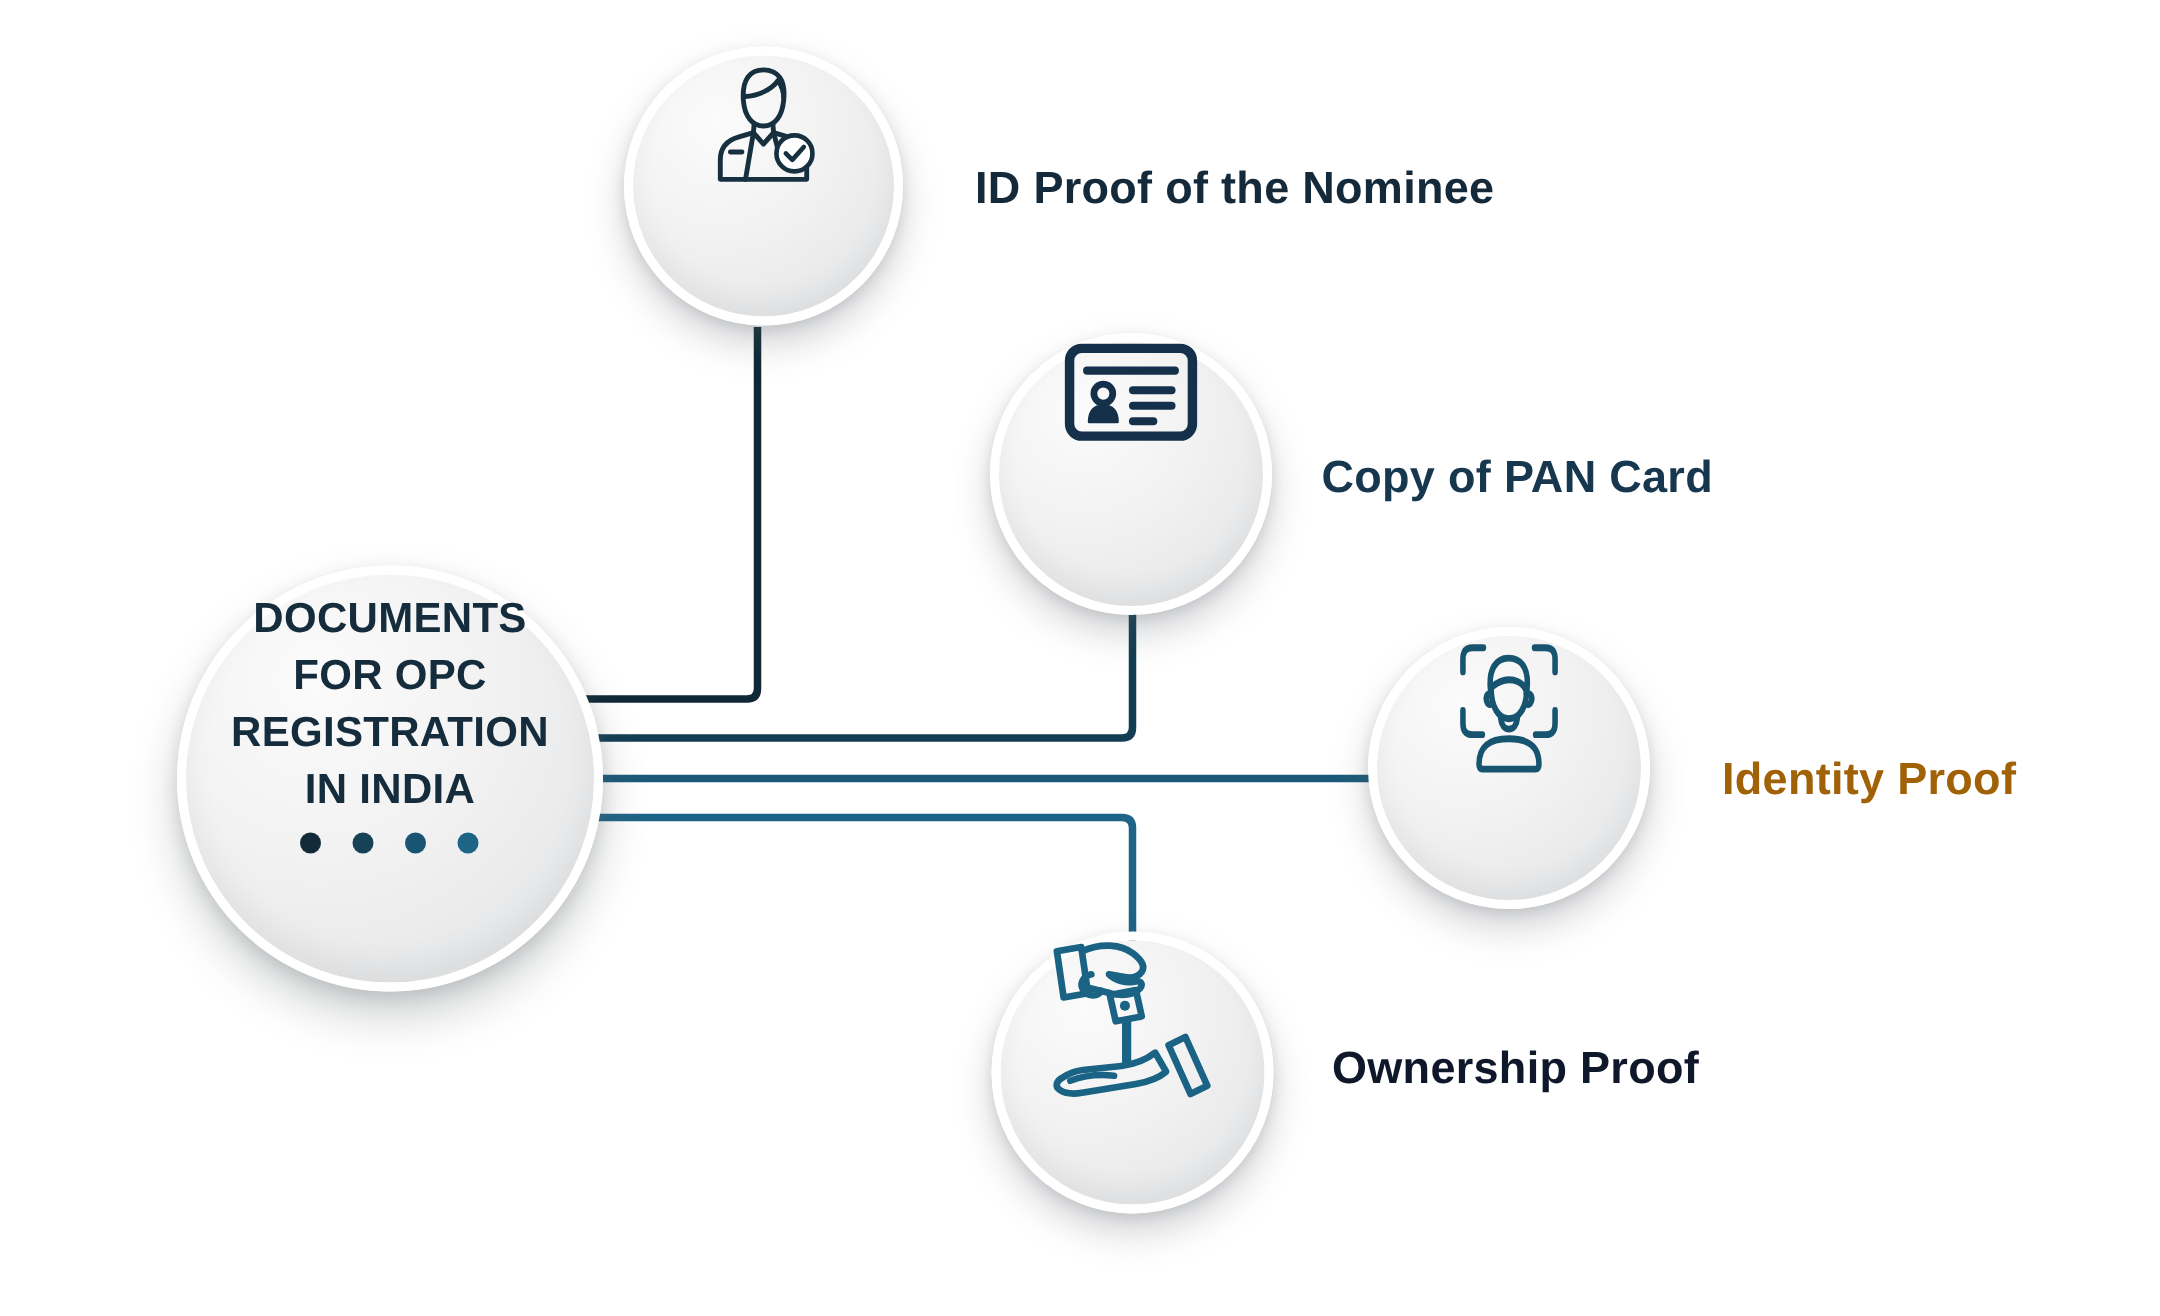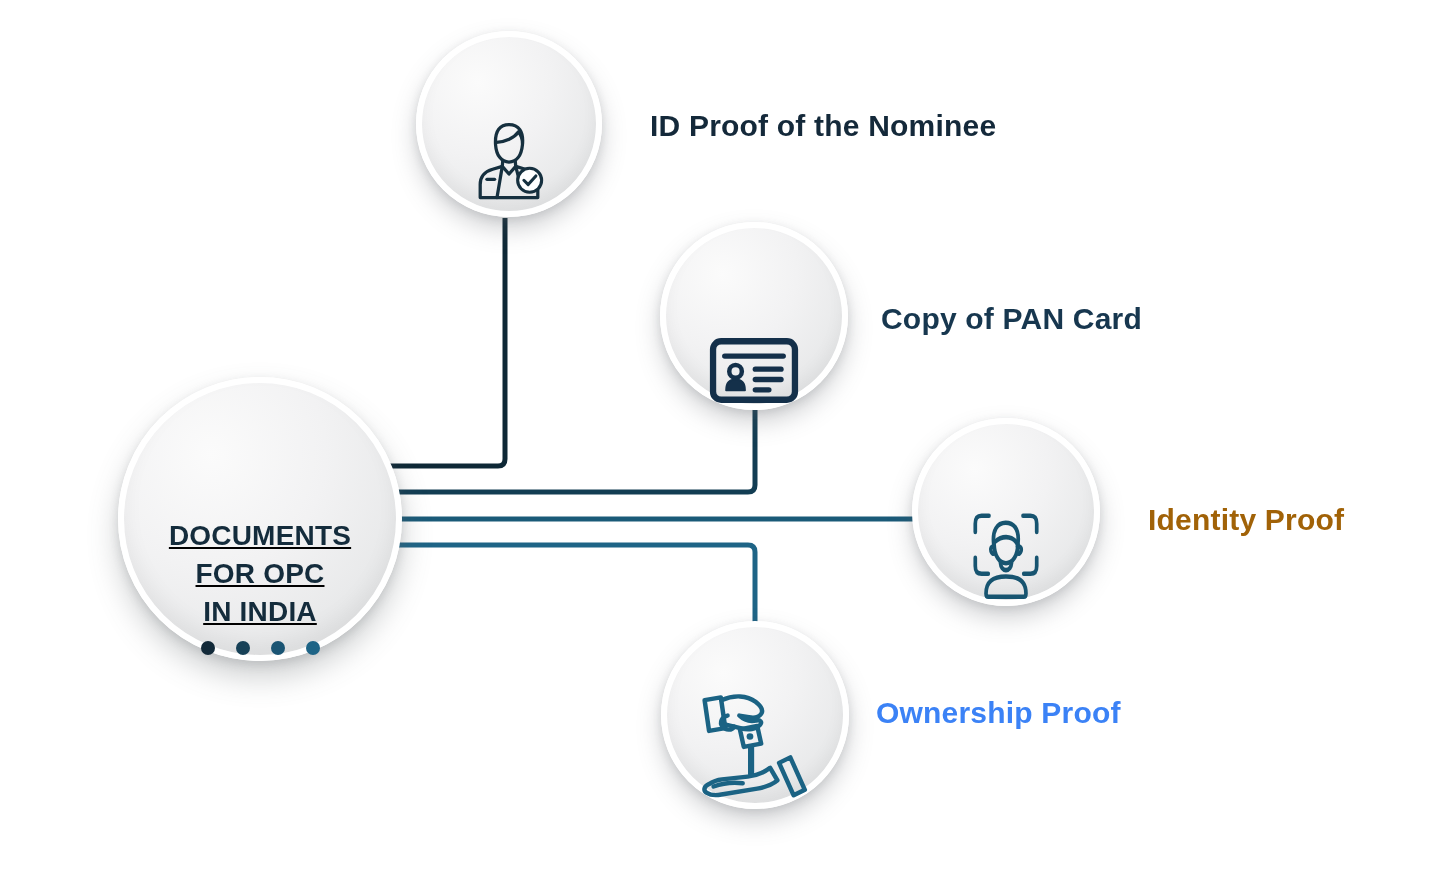--- a/index.html
+++ b/index.html
@@ -6,21 +6,21 @@
   .canvas{
     position:relative;width:1440px;height:877px;background:#ffffff;overflow:hidden;
     font-family:"Liberation Sans","DejaVu Sans",sans-serif;
   }
   .connector-layer{position:absolute;left:0;top:0;z-index:1;}
   .node{
     position:absolute;z-index:2;border-radius:50%;box-sizing:border-box;
     border:6px solid #ffffff;
     background:radial-gradient(circle at 32% 26%, #fbfbfb 0%, #f2f2f3 42%, #e7e8e9 78%, #dddfe0 100%);
     box-shadow:0 12px 24px rgba(90,95,100,0.28), 0 3px 8px rgba(90,95,100,0.16), inset 0 -10px 16px rgba(0,0,0,0.045);
-    display:flex;align-items:flex-end;justify-content:center;text-decoration:underline;
+    display:flex;align-items:flex-start;justify-content:center;
   }
   .node-center{left:118px;top:377px;width:284px;height:284px;
     box-shadow:0 16px 30px rgba(90,95,100,0.30), 0 4px 10px rgba(90,95,100,0.18), inset 0 -12px 20px rgba(0,0,0,0.05);}
   .node-1{left:416px;top:31px;width:186px;height:186px;}
   .node-2{left:660px;top:222px;width:188px;height:188px;}
   .node-3{left:912px;top:418px;width:188px;height:188px;}
   .node-4{left:661px;top:621px;width:188px;height:188px;}
   .center-content{display:flex;flex-direction:column;align-items:center;justify-content:center;padding-top:10px;}
   .title-line{
     font-size:28px;font-weight:700;line-height:38px;letter-spacing:0.2px;
@@ -47,20 +47,21 @@
     <path d="M382 466 H498 Q505 466 505 459 V218" fill="none" stroke-width="5" stroke="#0e2836"></path>
     <path d="M382 492 H748 Q755 492 755 485 V404" fill="none" stroke-width="5" stroke="#123d53"></path>
     <path d="M382 519 H920" fill="none" stroke-width="5" stroke="#1a5a78"></path>
     <path d="M382 545 H748 Q755 545 755 552 V628" fill="none" stroke-width="5" stroke="#1e6486"></path>
   </svg>
 
   <div class="node node-center">
     <div class="center-content">
       <div class="title-line" style="color: rgb(20, 44, 60);">DOCUMENTS</div>
       <div class="title-line" style="color: rgb(20, 44, 60);">FOR OPC</div>
+      <div class="title-line" style="color: rgb(20, 44, 60);">REGISTRATION</div>
       <div class="title-line" style="color: rgb(20, 44, 60);">IN INDIA</div>
       <div class="dots-row">
         <span class="dot" style="background: rgb(19, 42, 57);"></span>
         <span class="dot" style="background: rgb(23, 65, 87);"></span>
         <span class="dot" style="background: rgb(26, 84, 115);"></span>
         <span class="dot" style="background: rgb(30, 100, 134);"></span>
       </div>
     </div>
   </div>
 
@@ -124,15 +125,15 @@
         <path d="M8.5 83 C4.5 85 3.5 88.5 7 90.8 C10 92.8 15 93.2 20 92.3 L52 87 C60 85.5 66 83 70 79.5 L63.5 68 C58.5 72 51.5 75 43.5 76 L20.5 78.5 C15.5 79 11.5 81 8.5 83 Z"></path>
         <path d="M13 85 C21 82 31 81 39 82"></path>
         <path d="M71.5 63.5 L81.5 58.5 L94.5 88 L84.5 93 Z"></path>
       </g>
     </svg>
   </div>
 
   <div class="branch-label label-2" style="color: rgb(23, 55, 79);">Copy of PAN Card</div>
   <div class="branch-label label-1" style="color: rgb(20, 41, 58);">ID Proof of the Nominee</div>
   <div class="branch-label label-3" style="color: #a16207;">Identity Proof</div>
-  <div class="branch-label label-4" style="color: #3b82f6;">Ownership Proof</div>
+  <div class="branch-label label-4" style="color: #0f172a; margin-left: 12px;">Ownership Proof</div>
 
 </div>
 
 </body></html>

